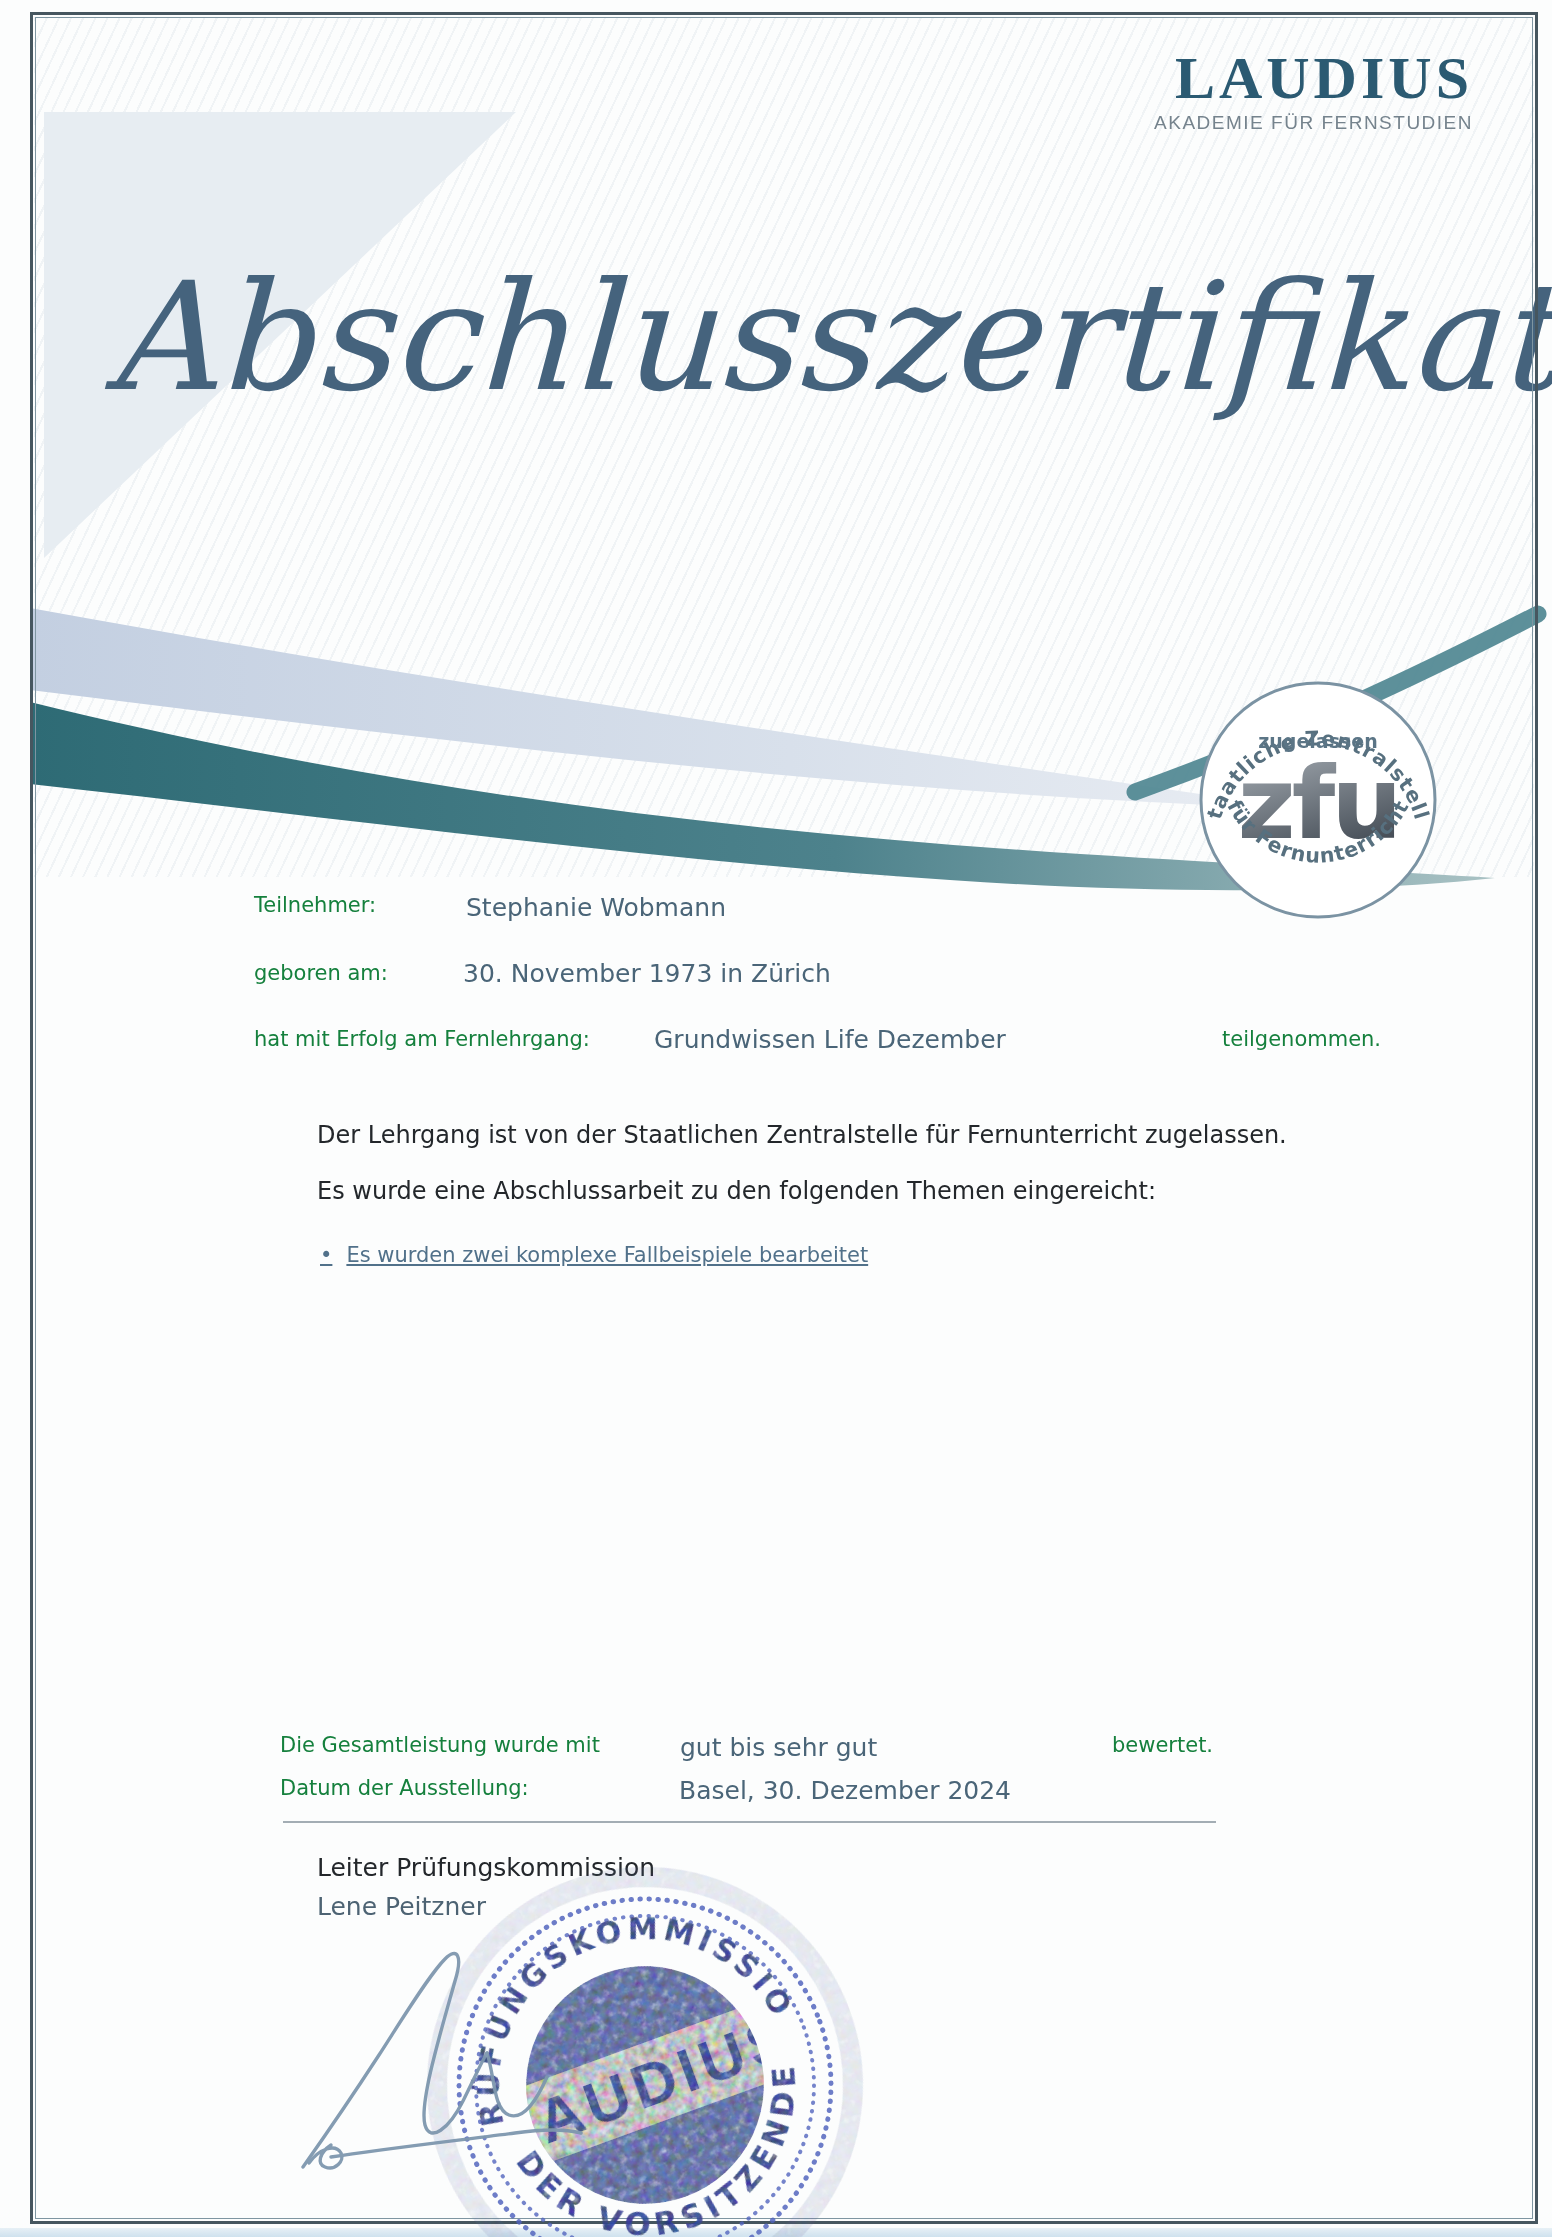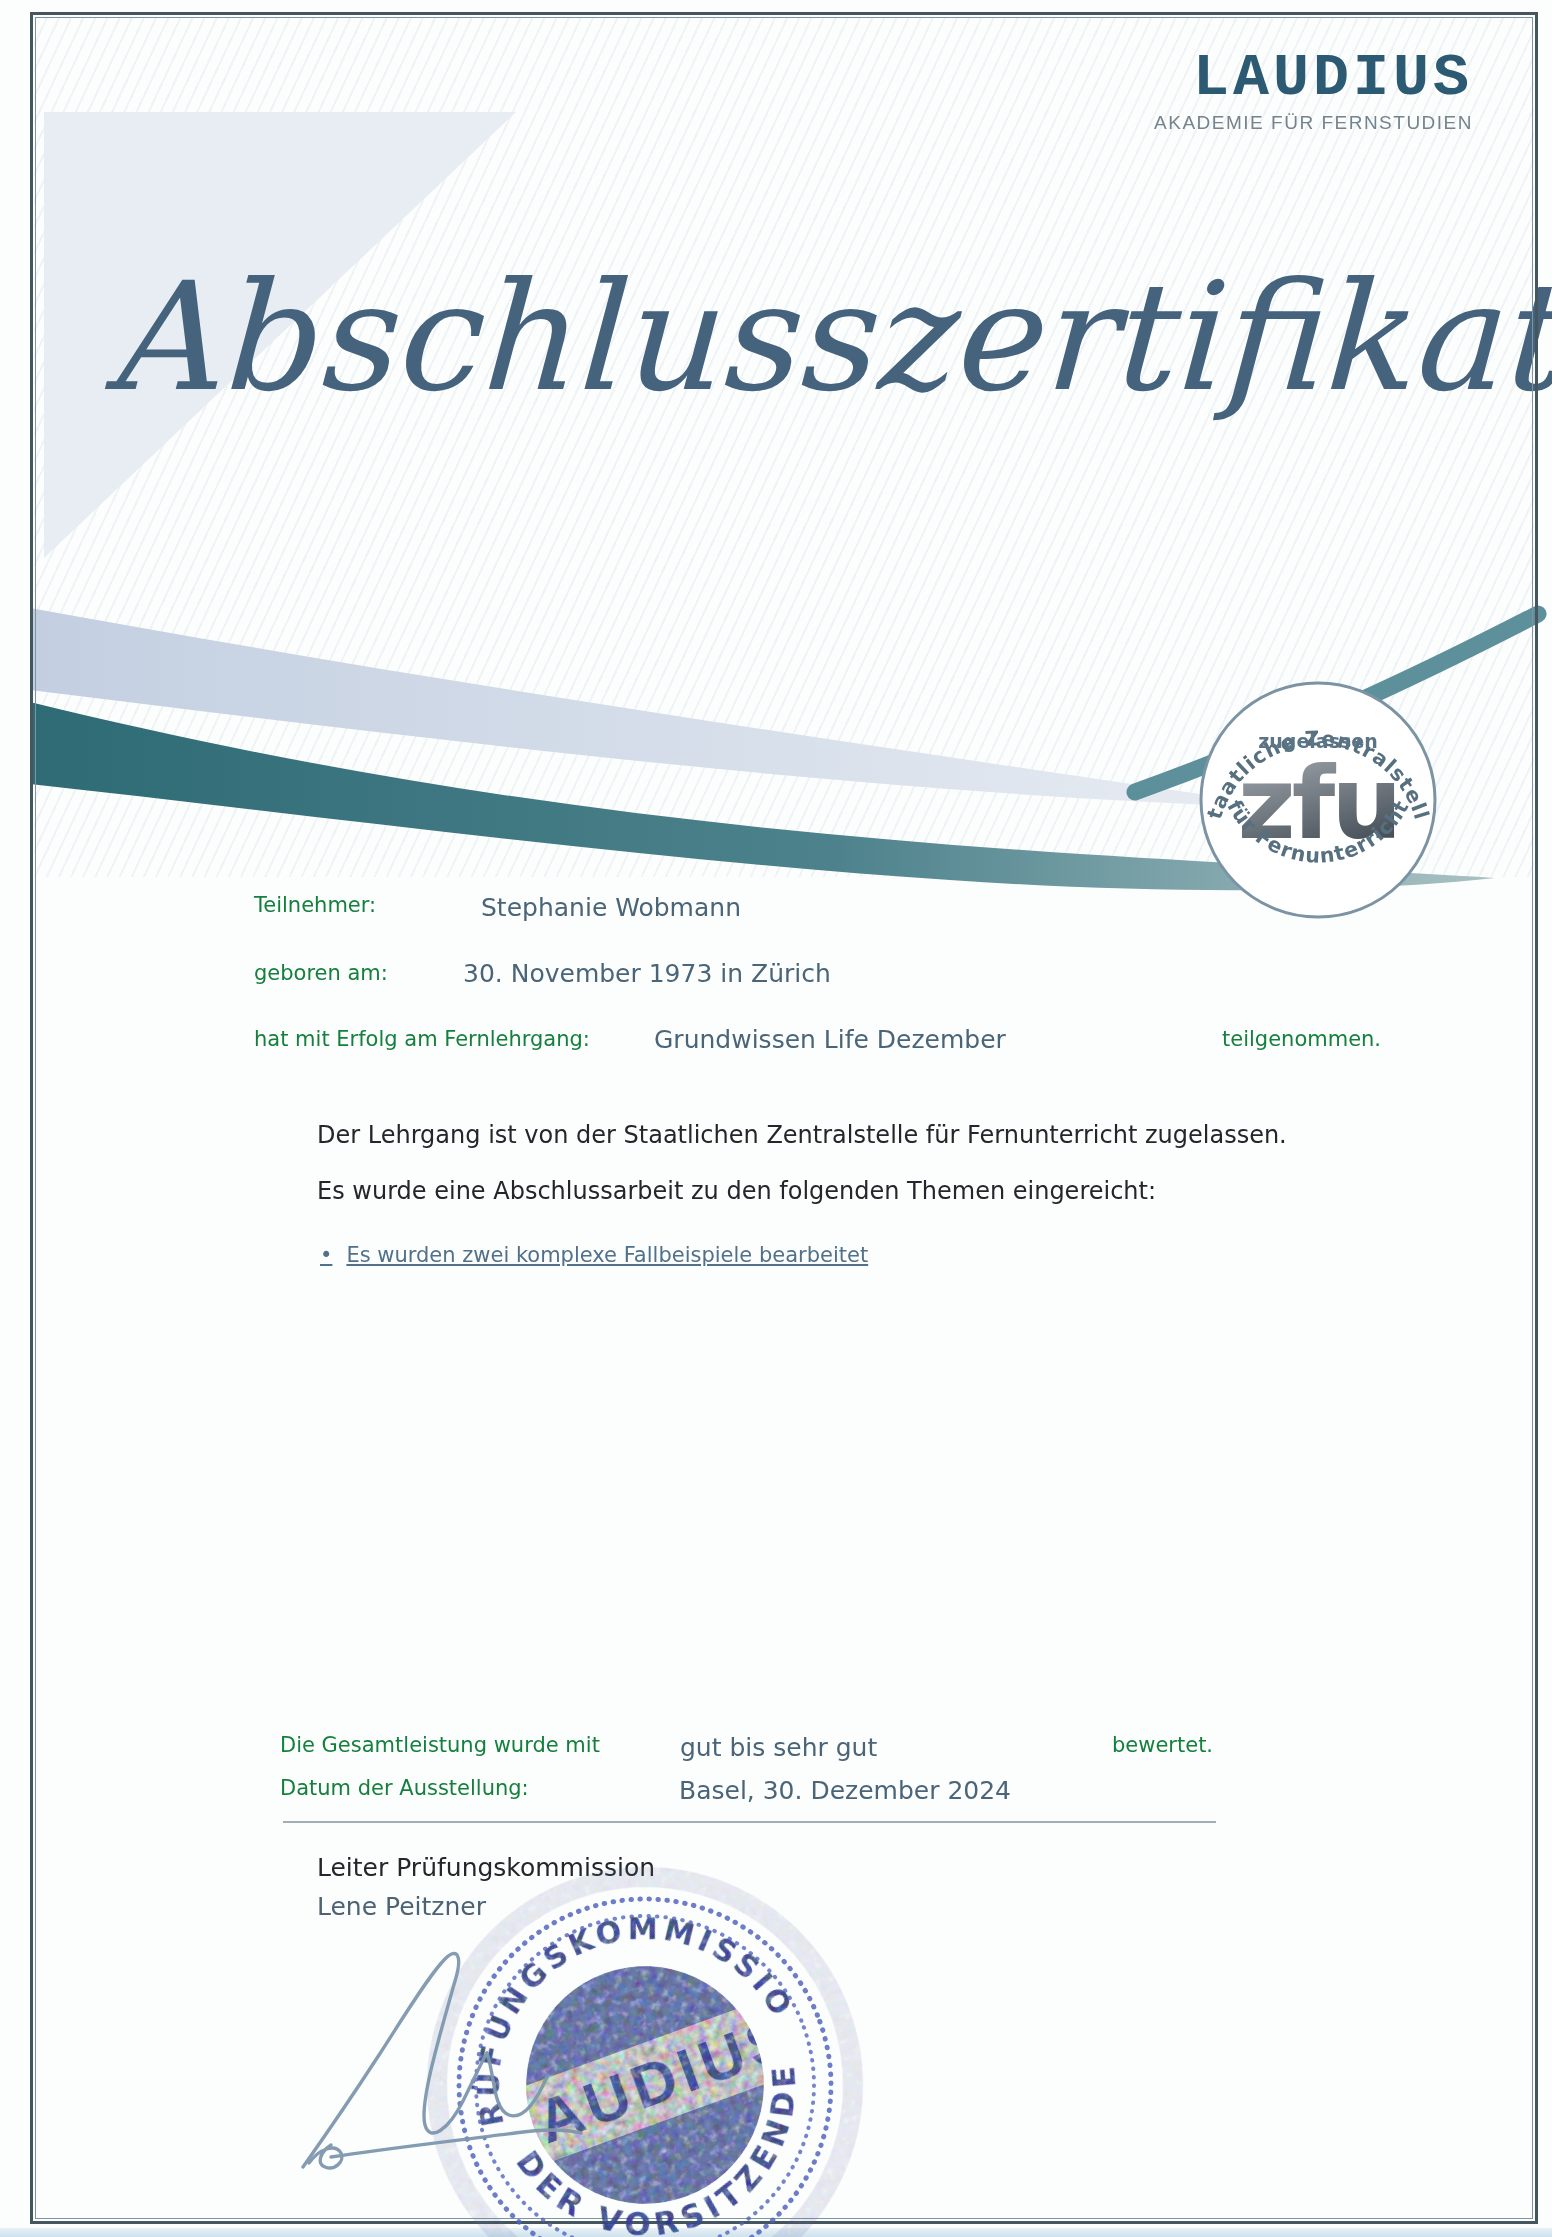--- a/index.html
+++ b/index.html
@@ -18,21 +18,21 @@
   .frame::after{content:"";position:absolute;inset:2px;border:1px solid #7e95a1;}
   
   .texture{position:absolute;left:34px;top:17px;right:18px;height:860px;
     background:repeating-linear-gradient(115deg,rgba(178,194,207,0.16) 0 2px,transparent 2px 11px);
     pointer-events:none;}
   
   .corner-triangle{position:absolute;left:44px;top:112px;width:472px;height:446px;
     background:#e7edf2;clip-path:polygon(0 0,100% 0,0 100%);}
   
   .brand{position:absolute;right:79px;top:48px;text-align:right;}
-  .brand .word{font-family:Liberation Mono, monospace;
+  .brand .word{font-family:Liberation Serif, serif;
     font-weight:bold;font-size:60px;line-height:60px;letter-spacing:4px;color:#2b5a72;}
   .brand .sub{font-family:"Liberation Sans","DejaVu Sans",sans-serif;
     font-size:19px;letter-spacing:1.5px;color:#75838d;margin-top:4px;}
   
   .title{position:absolute;left:120px;top:252px;width:1320px;
     font-family:"DejaVu Serif","Liberation Serif",serif;
     font-style:italic;font-size:150px;line-height:170px;color:#45637d;
     transform:skewX(-4deg);white-space:nowrap;}
   
   .swoosh{position:absolute;left:0;top:540px;width:1552px;height:420px;}
@@ -98,21 +98,21 @@
       <textPath href="#sealTop" startOffset="50%" text-anchor="middle">Staatliche Zentralstelle</textPath>
     </text>
     <text x="0" y="-52" text-anchor="middle" font-size="19" font-weight="bold" fill="#5b7586">zugelassen</text>
     <text x="0" y="38" text-anchor="middle" font-size="100" font-weight="bold" fill="url(#zfuGrad)" font-family="DejaVu Sans, sans-serif" letter-spacing="-4">zfu</text>
     <text font-size="20.5" font-weight="bold" fill="#57707f" letter-spacing="1">
       <textPath href="#sealBottom" startOffset="50%" text-anchor="middle">für Fernunterricht</textPath>
     </text>
   </svg>
 
   <div class="abs lbl" style="left:254px;top:893px;">Teilnehmer:</div>
-  <div class="abs val" style="left:481px;top:893px;">Stephanie Wobmann</div>
+  <div class="abs val" style="left:466px;top:893px;">Stephanie Wobmann</div>
 
   <div class="abs lbl" style="left:254px;top:961px;">geboren am:</div>
   <div class="abs val" style="left:463px;top:959px;">30. November 1973 in Zürich</div>
 
   <div class="abs lbl" style="left:254px;top:1027px;text-align:center;">hat mit Erfolg am Fernlehrgang:</div>
   <div class="abs val" style="left:654px;top:1025px;">Grundwissen Life Dezember</div>
   <div class="abs lbl" style="left:1222px;top:1027px;">teilgenommen.</div>
 
   <div class="abs para" style="left:317px;top:1121px;">Der Lehrgang ist von der Staatlichen Zentralstelle für Fernunterricht zugelassen.</div>
   <div class="abs para" style="left:317px;top:1177px;">Es wurde eine Abschlussarbeit zu den folgenden Themen eingereicht:</div>

